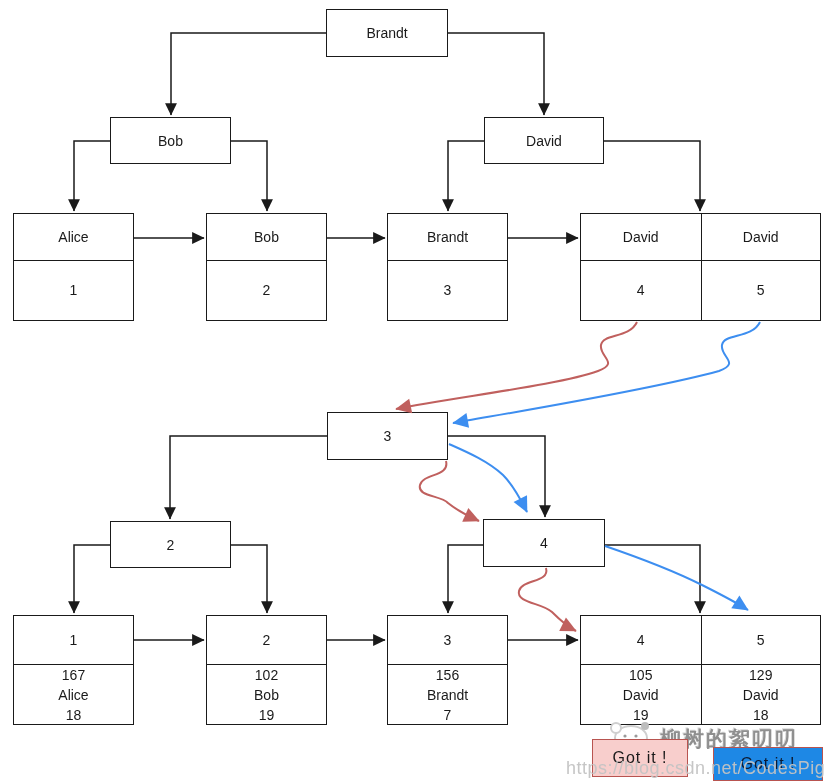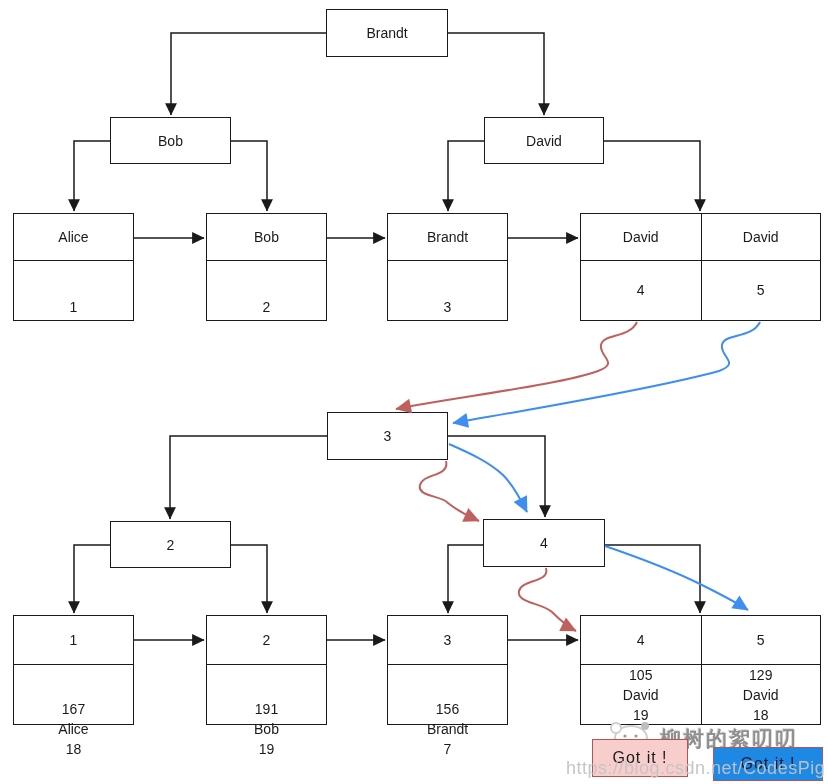--- a/index.html
+++ b/index.html
@@ -12,21 +12,21 @@
 
   .node {
     position: absolute; box-sizing: border-box;
     border: 1.5px solid #1a1a1a; background: #ffffff;
     display: flex; align-items: center; justify-content: center;
     font-size: 14px;
   }
   .leaf {
     position: absolute; box-sizing: border-box;
     border: 1.5px solid #1a1a1a; background: #ffffff;
-    display: flex; flex-direction: column; gap: 34px;
+    display: flex; flex-direction: column;
   }
   .leaf .key {
     box-sizing: border-box; border-bottom: 1.5px solid #1a1a1a;
     display: flex; align-items: center; justify-content: center;
     font-size: 14px; flex: 0 0 auto;
   }
   .leaf .val {
     flex: 1 1 auto; display: flex; flex-direction: column;
     align-items: center; justify-content: center;
     font-size: 14px; line-height: 20px; text-align: center;
@@ -131,21 +131,21 @@
     <div class="val">
       <div>167</div>
       <div>Alice</div>
       <div>18</div>
     </div>
   </div>
 
   <div class="leaf" style="left:206px; top:615px; width:121px; height:110px;">
     <div class="key key-h50">2</div>
     <div class="val">
-      <div>191</div>
+      <div>102</div>
       <div>Bob</div>
       <div>19</div>
     </div>
   </div>
 
   <div class="leaf" style="left:387px; top:615px; width:121px; height:110px;">
     <div class="key key-h50">3</div>
     <div class="val">
       <div>156</div>
       <div>Brandt</div>

